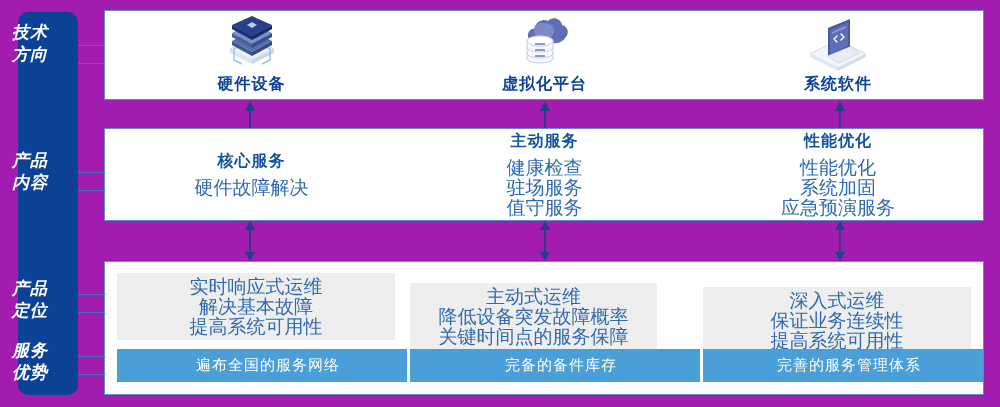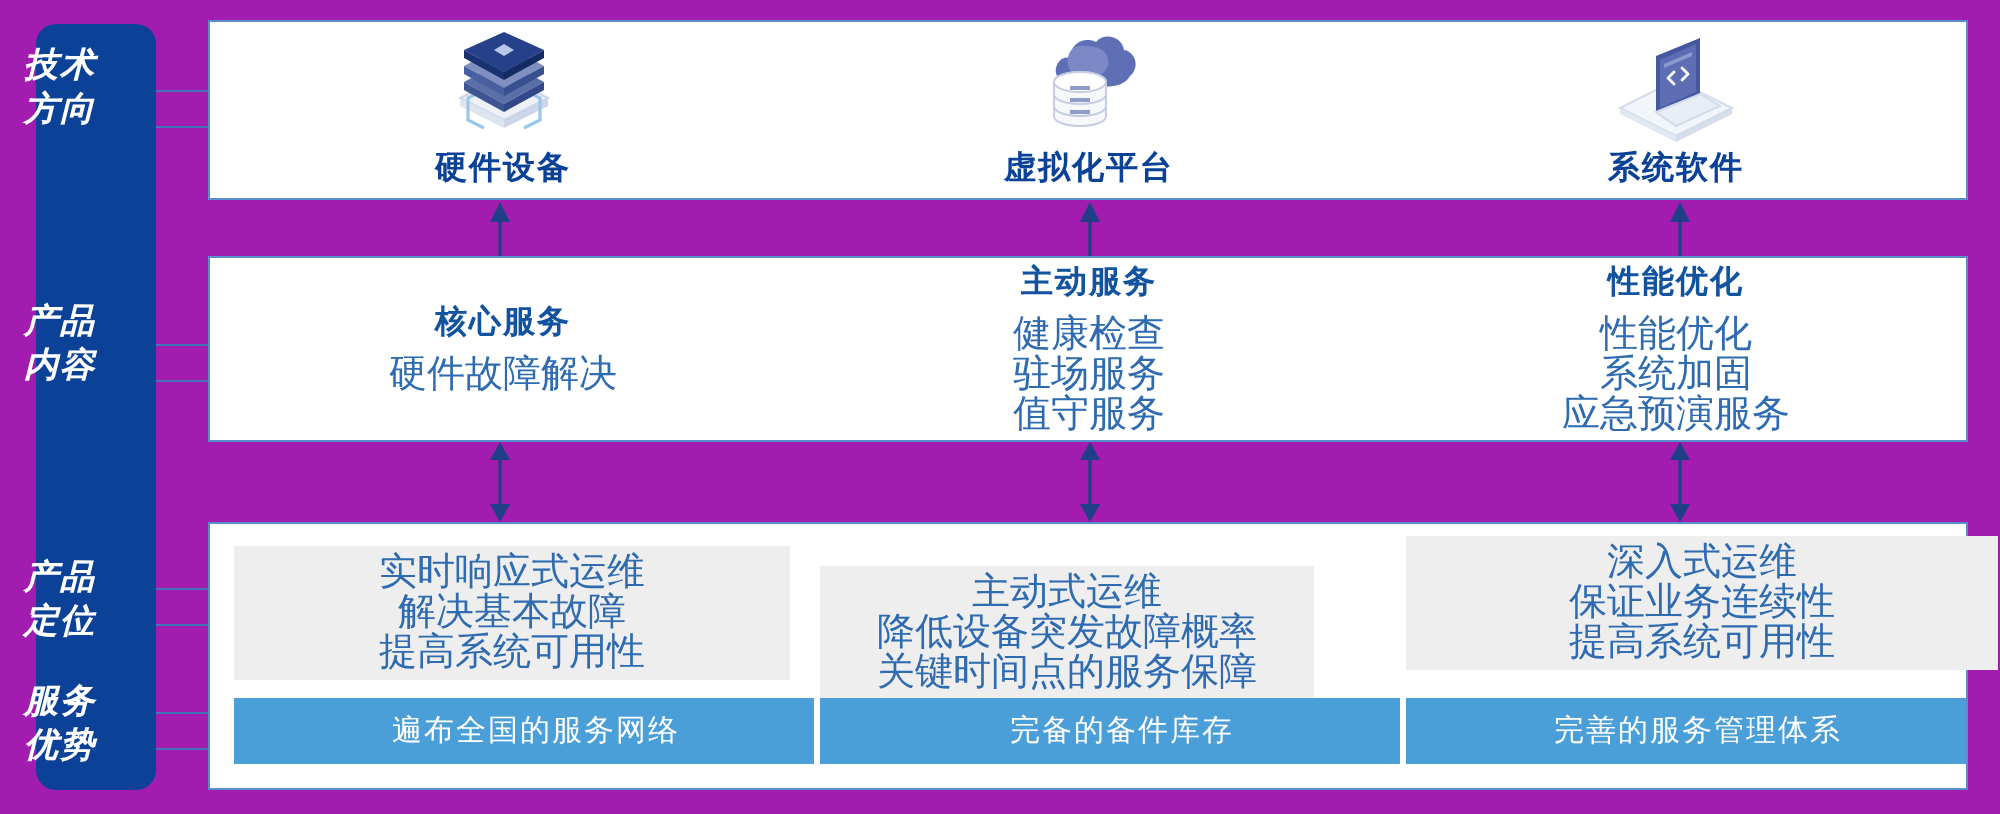--- a/index.html
+++ b/index.html
@@ -308,21 +308,21 @@
 
     <div class="grey-card" style="left:305px; top:21px; width:247px; height:67px;text-align:right;">
       <div class="grey-line">主动式运维</div>
       <div class="grey-line">降低设备突发故障概率</div>
       <div class="grey-line">关键时间点的服务保障</div>
     </div>
     <div class="blue-bar" style="left:305px; top:87px; width:278px; height:33px;">
       <span class="blue-bar-label">完备的备件库存</span>
     </div>
 
-    <div class="grey-card" style="left:598px; top:6px; width:296px; height:67px;text-align:right;">
+    <div class="grey-card" style="left:598px; top:25px; width:268px; height:67px;text-align:right;">
       <div class="grey-line">深入式运维</div>
       <div class="grey-line">保证业务连续性</div>
       <div class="grey-line">提高系统可用性</div>
     </div>
     <div class="blue-bar" style="left:598px; top:87px; width:268px; height:33px;">
       <span class="blue-bar-label">完善的服务管理体系</span>
     </div>
   </div>
 
 </div>

